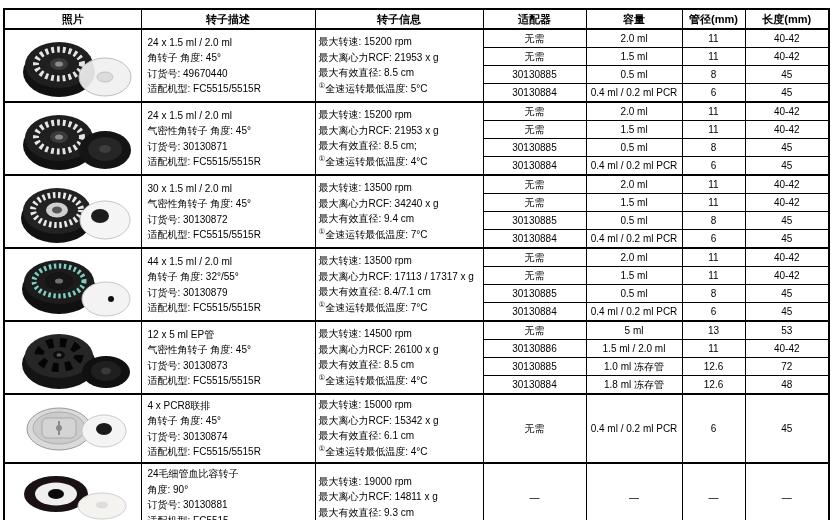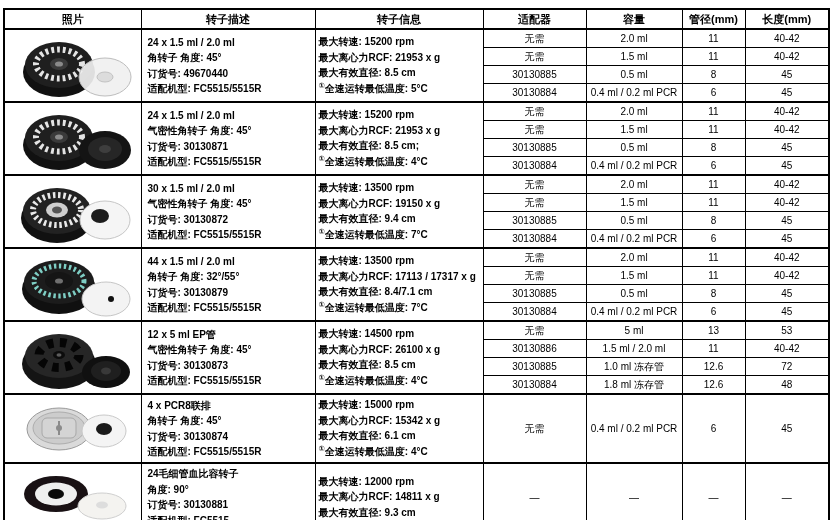--- a/index.html
+++ b/index.html
@@ -15,21 +15,21 @@
   }
   .spec th, .spec td { border:1px solid #000; padding:0; overflow:hidden; }
   .spec thead th {
     font-size:11px; font-weight:bold; text-align:center;
     height:16px; padding:1px 0; border-bottom:2px solid #000;
     white-space:nowrap;
     margin-left:41px;
   }
   tr.gs td { border-top:2px solid #000; }
   td.c-photo { text-align:center; vertical-align:middle; background:#fff; }
-  td.c-desc, td.c-info { vertical-align:middle; padding:2px 4px 2px 6px; font-size:10px;font-weight:bold; }
+  td.c-desc, td.c-info { vertical-align:middle; padding:2px 4px 2px 6px; font-size:10px; }
   td.c-info { padding-left:3px; padding-right:2px; }
   .line { line-height:15.5px; white-space:nowrap; }
   td.c-mid {
     text-align:center; vertical-align:middle;
     font-size:10px; height:17px; white-space:nowrap; padding:0 1px;
   }
   tr.r6 td.c-mid { height:54px; }
   tr.r7 td.c-mid { height:46px; }
   tr.r7 td.c-desc, tr.r7 td.c-info { vertical-align:middle; }
   .sup { font-size:7.5px; position:relative; top:-4px; }
@@ -171,21 +171,21 @@
         </svg>
       </td>
       <td class="c-desc" rowspan="4">
         <div class="line">30 x 1.5 ml / 2.0 ml</div>
         <div class="line">气密性角转子 角度: 45°</div>
         <div class="line">订货号: 30130872</div>
         <div class="line">适配机型: FC5515/5515R</div>
       </td>
       <td class="c-info" rowspan="4">
         <div class="line">最大转速: 13500 rpm</div>
-        <div class="line">最大离心力RCF: 19150 x g</div>
+        <div class="line">最大离心力RCF: 34240 x g</div>
         <div class="line">最大有效直径: 9.4 cm</div>
         <div class="line"><span class="sup">①</span><span>全速运转最低温度: 7°C</span></div>
       </td>
       <td class="c-mid">无需</td>
       <td class="c-mid">2.0 ml</td>
       <td class="c-mid">11</td>
       <td class="c-mid">40-42</td>
     </tr>
     <tr>
       <td class="c-mid">无需</td>
@@ -343,21 +343,21 @@
           <ellipse cx="90" cy="31" rx="6" ry="3.5" fill="#dddddd"></ellipse>
         </svg>
       </td>
       <td class="c-desc">
         <div class="line">24毛细管血比容转子</div>
         <div class="line">角度: 90°</div>
         <div class="line">订货号: 30130881</div>
         <div class="line">适配机型: FC5515</div>
       </td>
       <td class="c-info">
-        <div class="line">最大转速: 12000 rpm</div>
+        <div class="line">最大转速: 19000 rpm</div>
         <div class="line">最大离心力RCF: 14811 x g</div>
         <div class="line">最大有效直径: 9.3 cm</div>
       </td>
       <td class="c-mid">—</td>
       <td class="c-mid">—</td>
       <td class="c-mid">—</td>
       <td class="c-mid">—</td>
     </tr>
 
   </tbody>

